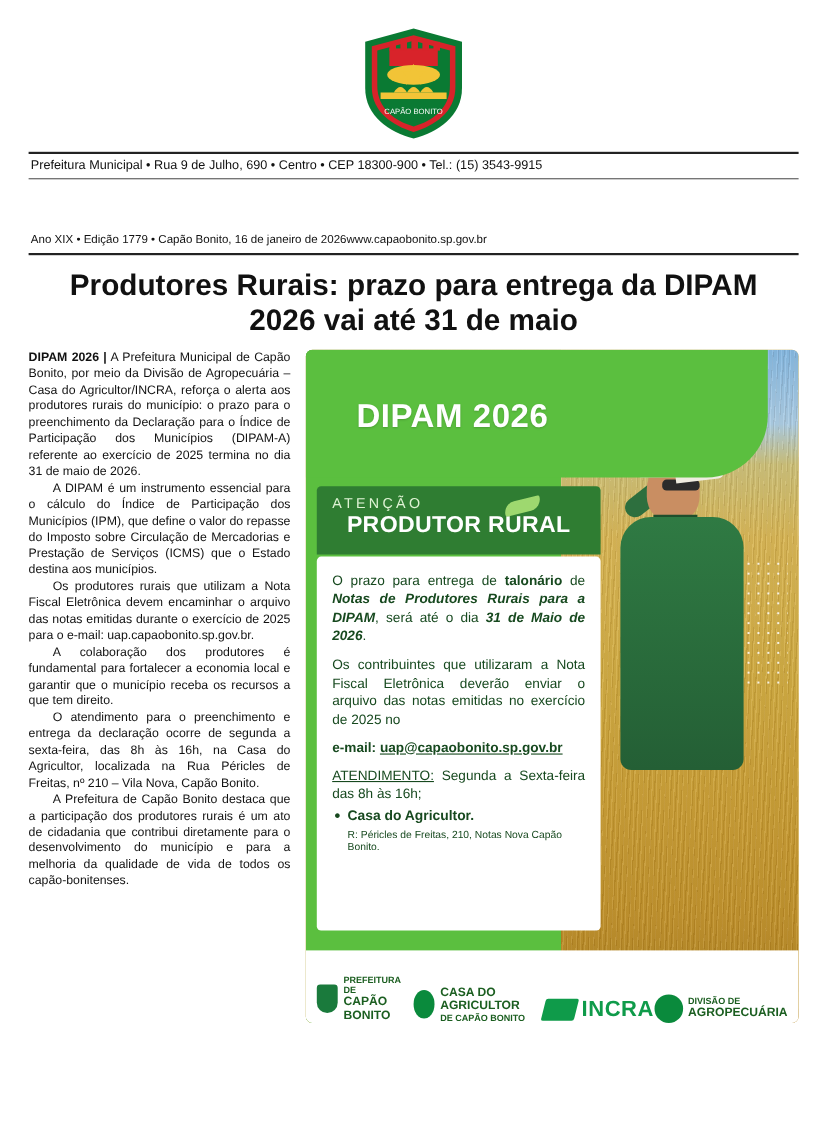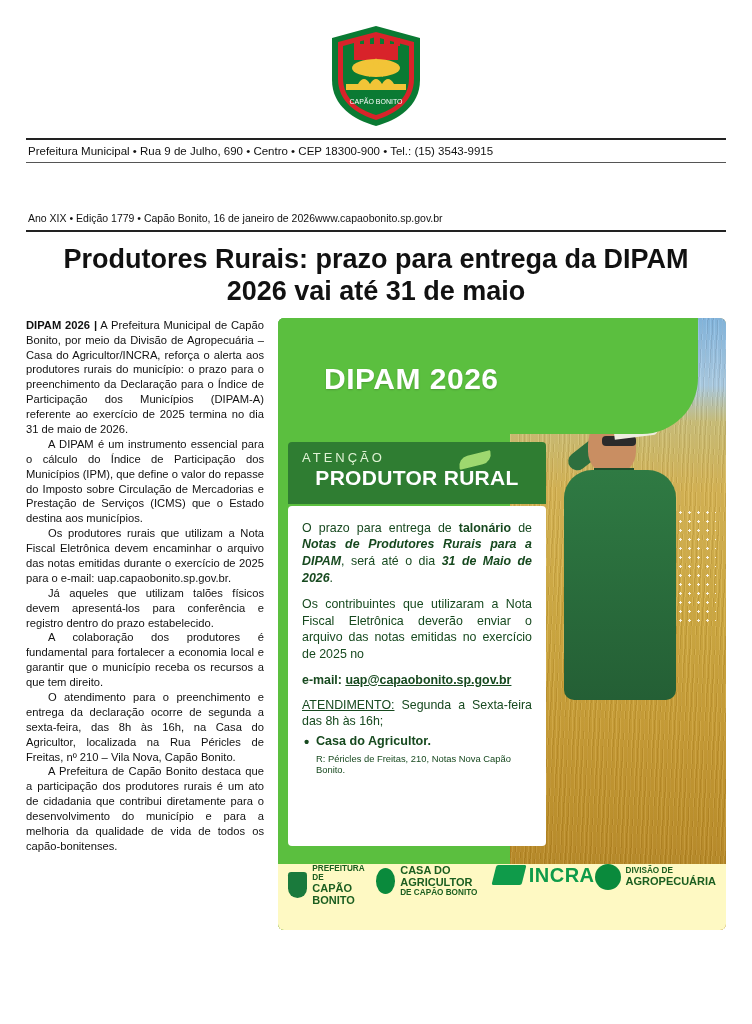--- a/index.html
+++ b/index.html
@@ -314,23 +314,23 @@
     background-image: radial-gradient(#ffffff 1.2px, transparent 1.3px);
     background-size: 9px 9px;
     opacity: 0.85;
   }
 
   
   .logo-strip {
     position: absolute;
     left: 0; bottom: 0;
     width: 100%; height: 66px;
-    background: #fef9c3;
+    background: #ffffff;
     display: flex;
-    align-items: flex-start;
+    align-items: flex-end;
     justify-content: space-around;
     padding: 0 10px;
   }
   .logo {
     display: flex;
     align-items: center;
     gap: 5px;
   }
   .logo-mark {
     width: 26px; height: 26px;
@@ -402,21 +402,20 @@
   <div class="rule-thick2"></div>
 
   <div class="headline">Produtores Rurais: prazo para entrega da DIPAM 2026 vai até 31 de maio</div>
 
   <div class="content">
 
     <div class="col-text">
       <p class="first"><span class="lead-tag">DIPAM 2026 |</span> <span>A Prefeitura Municipal de Capão Bonito, por meio da Divisão de Agropecuária – Casa do Agricultor/INCRA, reforça o alerta aos produtores rurais do município: o prazo para o preenchimento da Declaração para o Índice de Participação dos Municípios (DIPAM-A) referente ao exercício de 2025 termina no dia 31 de maio de 2026.</span></p>
       <p>A DIPAM é um instrumento essencial para o cálculo do Índice de Participação dos Municípios (IPM), que define o valor do repasse do Imposto sobre Circulação de Mercadorias e Prestação de Serviços (ICMS) que o Estado destina aos municípios.</p>
       <p>Os produtores rurais que utilizam a Nota Fiscal Eletrônica devem encaminhar o arquivo das notas emitidas durante o exercício de 2025 para o e-mail: uap.capaobonito.sp.gov.br.</p>
-      <p>Já aqueles que utilizam talões físicos devem apresentá-los para conferência e registro dentro do prazo estabelecido.</p>
       <p>A colaboração dos produtores é fundamental para fortalecer a economia local e garantir que o município receba os recursos a que tem direito.</p>
       <p>O atendimento para o preenchimento e entrega da declaração ocorre de segunda a sexta-feira, das 8h às 16h, na Casa do Agricultor, localizada na Rua Péricles de Freitas, nº 210 – Vila Nova, Capão Bonito.</p>
       <p>A Prefeitura de Capão Bonito destaca que a participação dos produtores rurais é um ato de cidadania que contribui diretamente para o desenvolvimento do município e para a melhoria da qualidade de vida de todos os capão-bonitenses.</p>
     </div>
 
     <div class="ad">
       <div class="ad-photo"></div>
 
       <div class="farmer">
         <div class="arm"></div>

